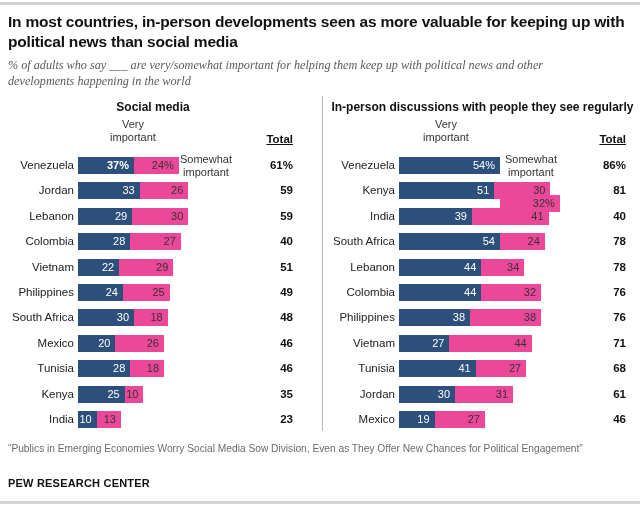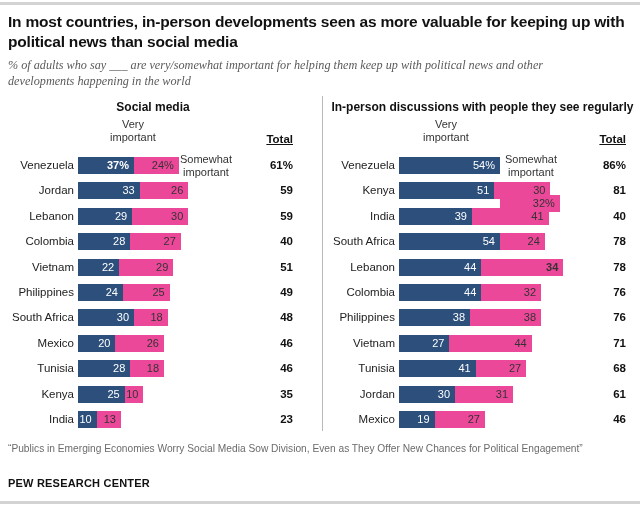--- a/index.html
+++ b/index.html
@@ -289,21 +289,21 @@
         <div class="bar-wrap"><div class="seg very" style="width: 72.93px;">39</div><div class="seg somewhat" style="width: 76.67px;">41</div></div>
         <div class="total">40</div>
       </div>
       <div class="row">
         <div class="row-label">South Africa</div>
         <div class="bar-wrap"><div class="seg very" style="width: 100.98px;">54</div><div class="seg somewhat" style="width: 44.88px;">24</div></div>
         <div class="total">78</div>
       </div>
       <div class="row">
         <div class="row-label">Lebanon</div>
-        <div class="bar-wrap"><div class="seg very" style="width: 82.28px;">44</div><div class="seg somewhat" style="width: 82px; font-weight: bold;">34</div></div>
+        <div class="bar-wrap"><div class="seg very" style="width: 82.28px;">44</div><div class="seg somewhat" style="width: 43px;">34</div></div>
         <div class="total">78</div>
       </div>
       <div class="row">
         <div class="row-label">Colombia</div>
         <div class="bar-wrap"><div class="seg very" style="width: 82.28px;">44</div><div class="seg somewhat" style="width: 59.84px;">32</div></div>
         <div class="total">76</div>
       </div>
       <div class="row">
         <div class="row-label">Philippines</div>
         <div class="bar-wrap"><div class="seg very" style="width: 71.06px;">38</div><div class="seg somewhat" style="width: 71.06px;">38</div></div>

